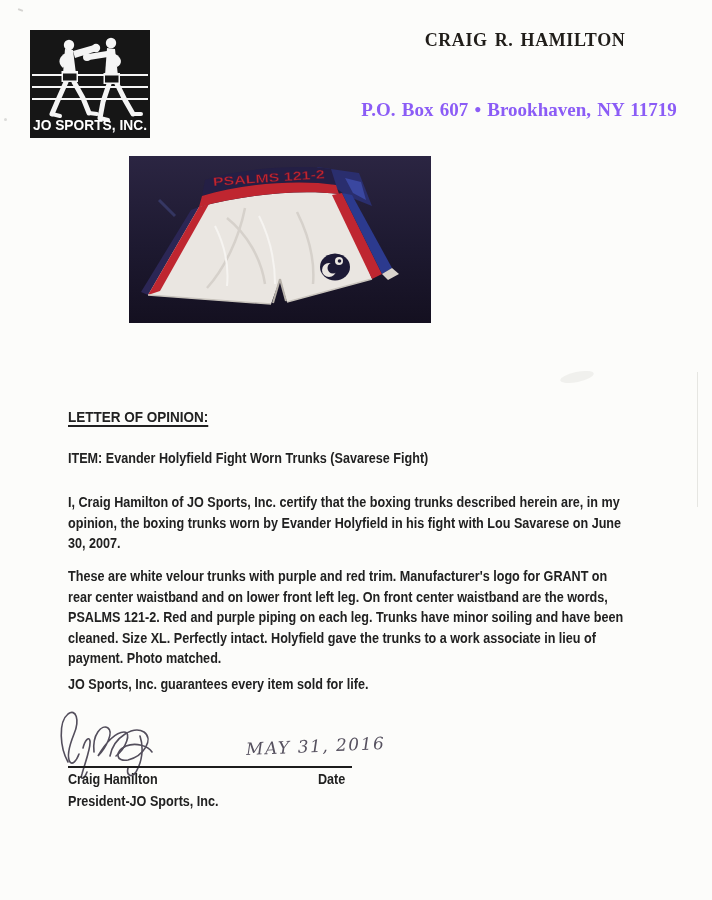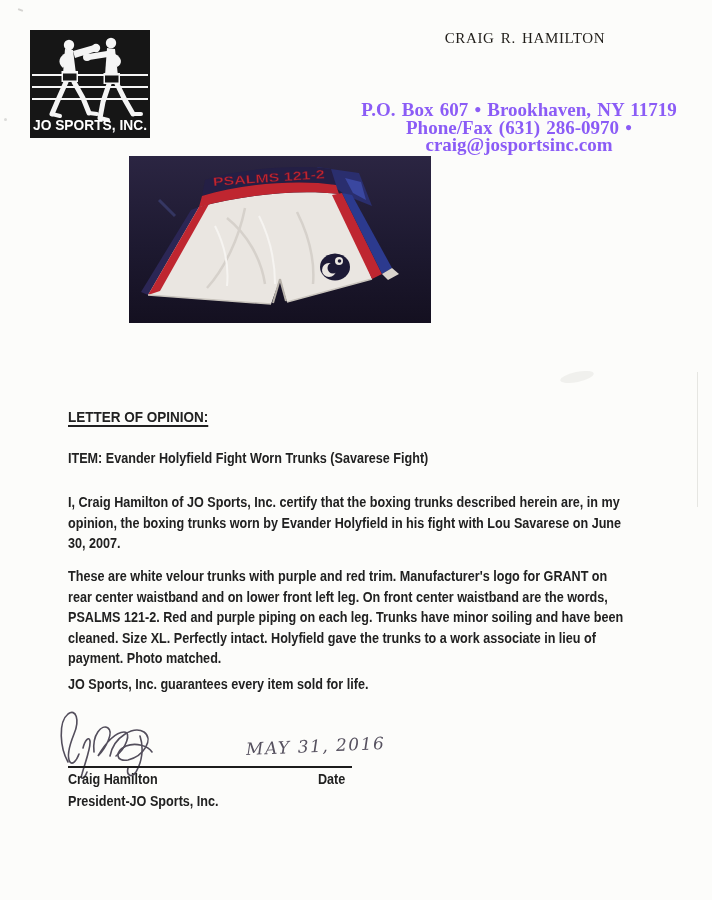--- a/index.html
+++ b/index.html
@@ -6,21 +6,21 @@
   .page{
     position:relative;width:712px;height:900px;margin:0 auto;
     background:#fcfcfa;overflow:hidden;
     font-family:"Liberation Sans",sans-serif;color:#1f1f1f;
   }
   
   .logo-box{position:absolute;left:30px;top:30px;width:120px;height:108px;background:#14b8a6;}
   .logo-box svg{display:block;width:100%;height:100%;}
   .head-name{
     position:absolute;left:350px;top:30px;width:350px;text-align:center;
-    font-family:"Liberation Serif",serif;font-weight:normal;font-size:15px;
+    font-family:"Liberation Serif",serif;font-weight:bold;font-size:18px;
     letter-spacing:.6px;color:#201d19;word-spacing:2px;
   }
   .head-address{
     position:absolute;left:330px;top:101px;width:378px;text-align:center;
     font-family:"Liberation Serif",serif;font-weight:bold;font-size:19px;
     line-height:17.5px;color:#8b5cf6;word-spacing:1.5px;
   }
   
   .photo{position:absolute;left:129px;top:156px;width:302px;height:167px;}
   .photo svg{display:block;width:100%;height:100%;}
@@ -101,21 +101,20 @@
         <rect x="73.5" y="43" width="16.5" height="11" fill="#f5f5f5"></rect>
         <rect x="75" y="45.5" width="13.5" height="7" fill="#161616"></rect>
       </g>
       <text x="60" y="100" text-anchor="middle" textLength="114" lengthAdjust="spacingAndGlyphs" font-family="Liberation Sans, sans-serif" font-weight="bold" font-size="15.5" fill="#ffffff">JO SPORTS, INC.</text>
     </svg>
   </div>
 
   <div class="head-name">CRAIG R. HAMILTON</div>
   <div class="head-address">
     <div>P.O. Box 607  •  Brookhaven, NY 11719</div>
-    <div>Phone/Fax (631) 286-0970  •  craig@josportsinc.com</div>
   </div>
 
   <div class="photo">
     <svg viewBox="0 0 302 167">
       <defs>
         <linearGradient id="pbg" x1="0" y1="0" x2="0" y2="1">
           <stop offset="0" stop-color="#2b2542"></stop>
           <stop offset="0.55" stop-color="#1d1930"></stop>
           <stop offset="1" stop-color="#141020"></stop>
         </linearGradient>

